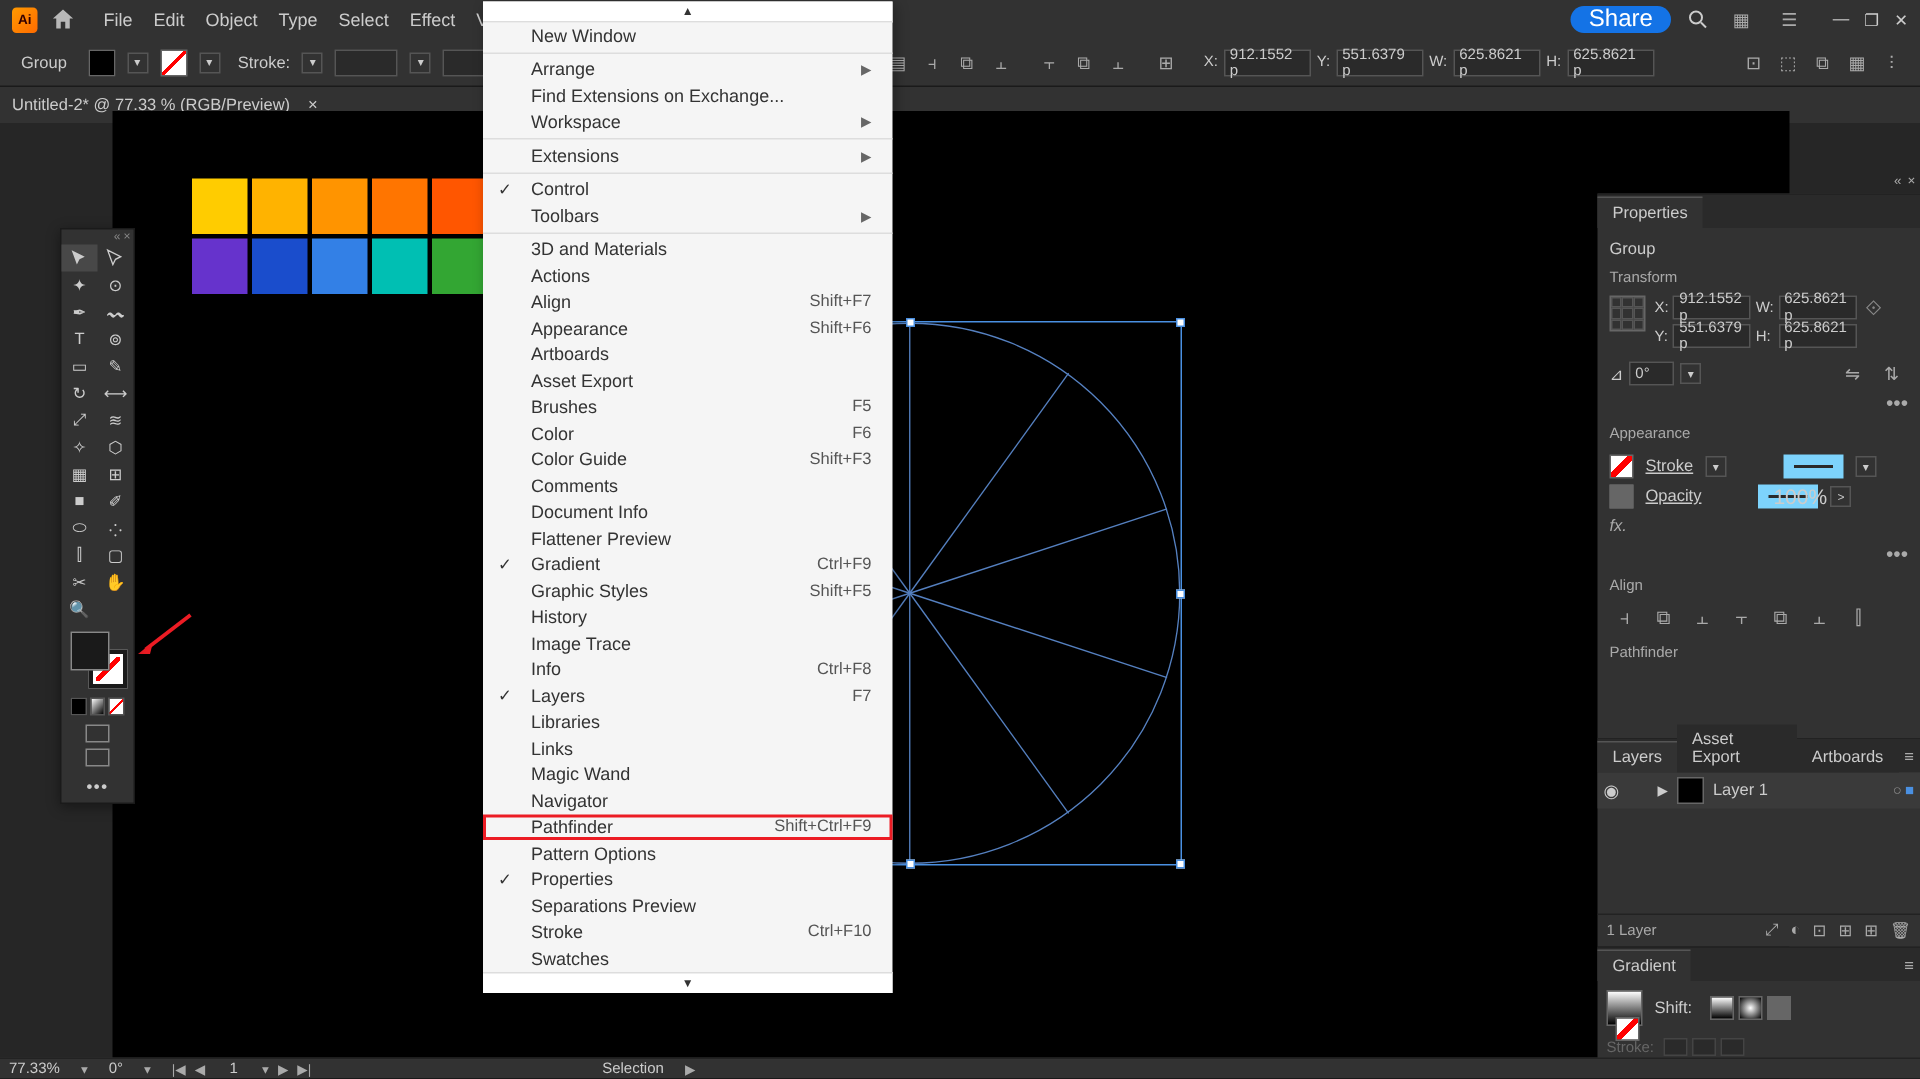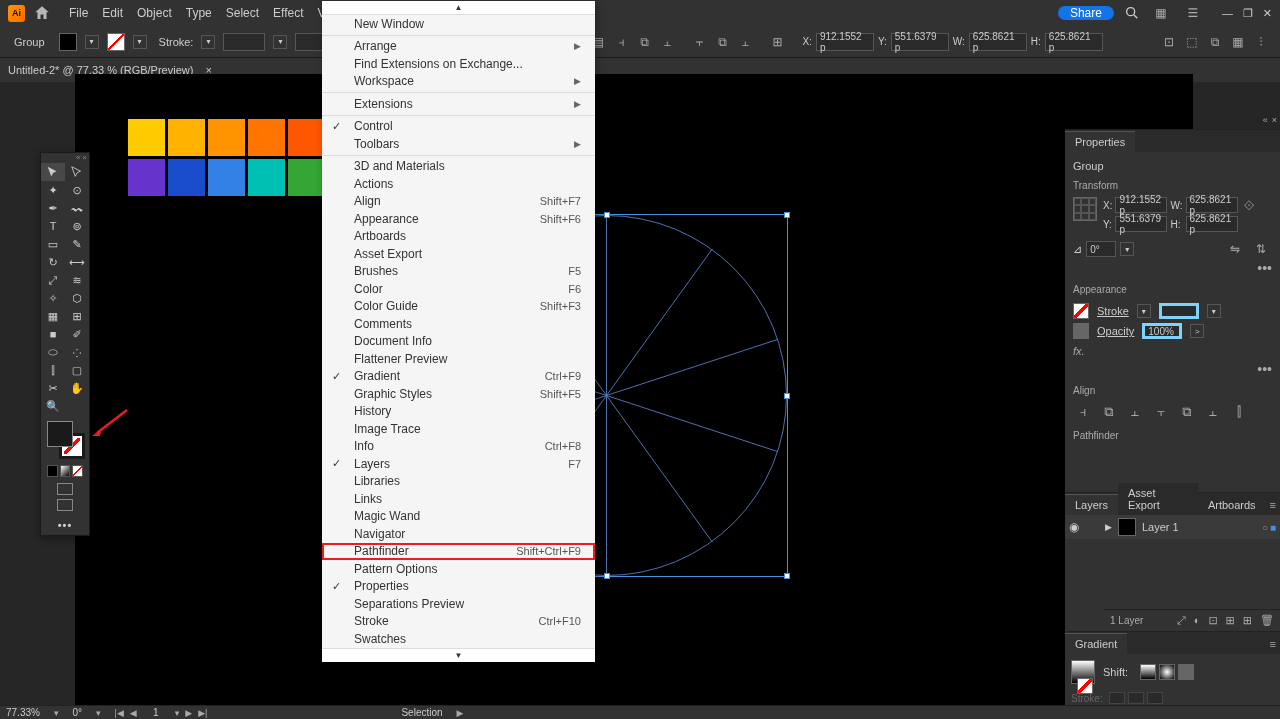--- a/index.html
+++ b/index.html
@@ -6,21 +6,21 @@
 body { background: #323232; color: #ccc; font-size: 11px; overflow: hidden; width: 1280px; height: 719px; position: relative; }
 
 
 .menubar { background: #323232; height: 26px; display: flex; align-items: center; padding: 0 8px; gap: 8px; }
 .logo-ai { width: 17px; height: 17px; background: linear-gradient(135deg, #ff9a00, #ff6b00); border-radius: 3px; color: #330000; font-weight: bold; font-size: 9px; display: flex; align-items: center; justify-content: center; }
 .home-icon { width: 18px; height: 18px; color: #b8b8b8; }
 .menubar-items { display: flex; gap: 14px; margin-left: 10px; }
 .menubar-item { color: #ccc; cursor: default; font-size: 12px; }
 .menubar-item.active { color: #fff; }
 .menubar-right { margin-left: auto; display: flex; align-items: center; gap: 10px; }
-.share-btn { background: #1473e6; color: #fff; padding: 0 12px; border-radius: 12px; font-size: 12px; }
+.share-btn { background: #1473e6; color: #fff; padding: 0 12px; border-radius: 12px; font-size: 16px; }
 .search-icon { width: 16px; height: 16px; color: #ccc; }
 .win-controls { display: flex; gap: 10px; color: #ccc; margin-left: 8px; }
 
 
 .controlbar { background: #323232; height: 32px; border-bottom: 1px solid #1a1a1a; display: flex; align-items: center; padding: 0 8px; gap: 8px; font-size: 11px; }
 .obj-label { padding: 0 6px; }
 .fill-swatch { width: 18px; height: 18px; background: #000; border: 1px solid #666; }
 .stroke-swatch { width: 18px; height: 18px; background: linear-gradient(135deg, #fff 0%, #fff 45%, #f00 45%, #f00 55%, #fff 55%); border: 1px solid #666; }
 .dd { width: 14px; height: 14px; border: 1px solid #555; display: flex; align-items: center; justify-content: center; font-size: 8px; }
 .stroke-label { margin-left: 4px; }
@@ -91,34 +91,34 @@
 .prop-label { color: #ccc; margin-bottom: 6px; }
 .section-title { color: #aaa; font-size: 10px; margin-top: 8px; margin-bottom: 6px; }
 .trans-ref { width: 24px; height: 24px; border: 1px solid #666; display: grid; grid-template-columns: repeat(3,1fr); grid-template-rows: repeat(3,1fr); grid-column: span 1; }
 .trans-ref div { border: 1px solid #555; }
 .trans-input { height: 16px; background: #2a2a2a; border: 1px solid #555; padding: 0 3px; font-size: 10px; display: flex; align-items: center; }
 .appearance-row { display: flex; align-items: center; gap: 8px; height: 20px; }
 .app-swatch { width: 16px; height: 16px; border: 1px solid #666; }
 .app-swatch.black { background: #1a1a1a; }
 .app-swatch.nostroke { background: linear-gradient(135deg, #fff 0%, #fff 40%, #f00 40%, #f00 60%, #fff 60%); }
 .app-swatch.grey { background: #666; }
-.app-input { width: 40px; height: 16px; background: #2a2a2a; border: 3px solid #7dd3fc; font-size: 10px; display: flex; align-items: center; padding: 0 3px; }
+.app-input { width: 40px; height: 16px; background: #2a2a2a; border: 7px solid #7dd3fc; font-size: 14px; display: flex; align-items: center; padding: 0 3px; margin-left: 30px; }
 .fx-label { font-style: italic; color: #aaa; }
 .more-h { display: flex; justify-content: flex-end; color: #aaa; font-size: 14px; }
 .align-icons { display: flex; gap: 6px; }
 .align-icon { width: 20px; height: 20px; display: flex; align-items: center; justify-content: center; color: #aaa; font-size: 13px; }
 
 .layers-panel-body { padding: 0; }
 .layer-row { display: flex; align-items: center; height: 24px; background: #3a3a3a; gap: 6px; padding: 0 4px; }
 .layer-eye { width: 14px; color: #ccc; font-size: 12px; }
 .layer-expand { font-size: 9px; color: #ccc; }
 .layer-thumb { width: 18px; height: 18px; background: #000; border: 1px solid #666; }
 .layer-name { font-size: 11px; flex: 1; }
 .layer-targets { display: flex; gap: 2px; font-size: 10px; color: #888; }
-.layers-footer { display: flex; align-items: center; height: 22px; padding: 0 6px; gap: 8px; font-size: 10px; color: #aaa; border-top: 1px solid #222; margin-left: 39px; }
+.layers-footer { display: flex; align-items: center; height: 22px; padding: 0 6px; gap: 8px; font-size: 10px; color: #aaa; border-top: 1px solid #222; }
 .lf-icons { margin-left: auto; display: flex; gap: 8px; font-size: 11px; }
 
 .gradient-body { display: flex; gap: 8px; padding: 6px; align-items: center; }
 .grad-preview { width: 24px; height: 24px; background: linear-gradient(#fff, #000); border: 1px solid #666; }
 .grad-types { display: flex; gap: 3px; margin-left: 4px; }
 .grad-type { width: 16px; height: 16px; border: 1px solid #666; }
 .grad-stroke-row { display: flex; align-items: center; gap: 6px; padding: 2px 6px; font-size: 10px; }
 .grad-stroke-options { display: flex; gap: 3px; }
 .grad-stroke-opt { width: 16px; height: 12px; border: 1px solid #444; background: #2a2a2a; }
 

